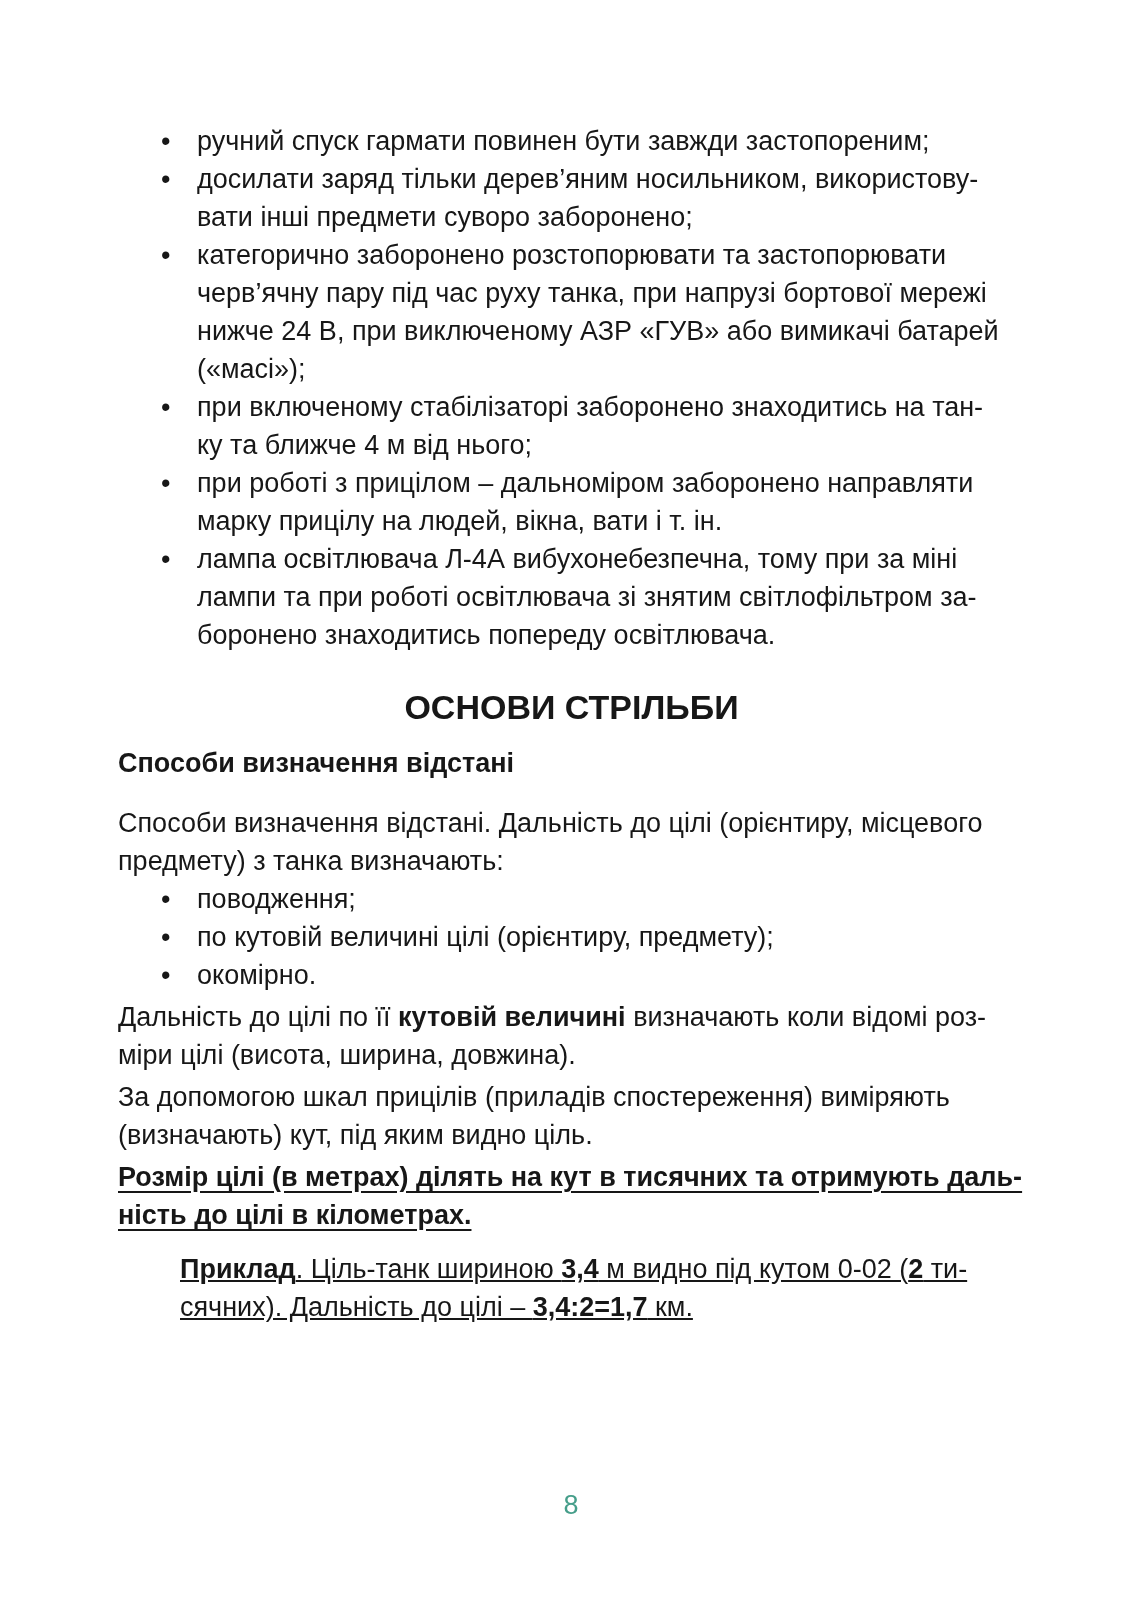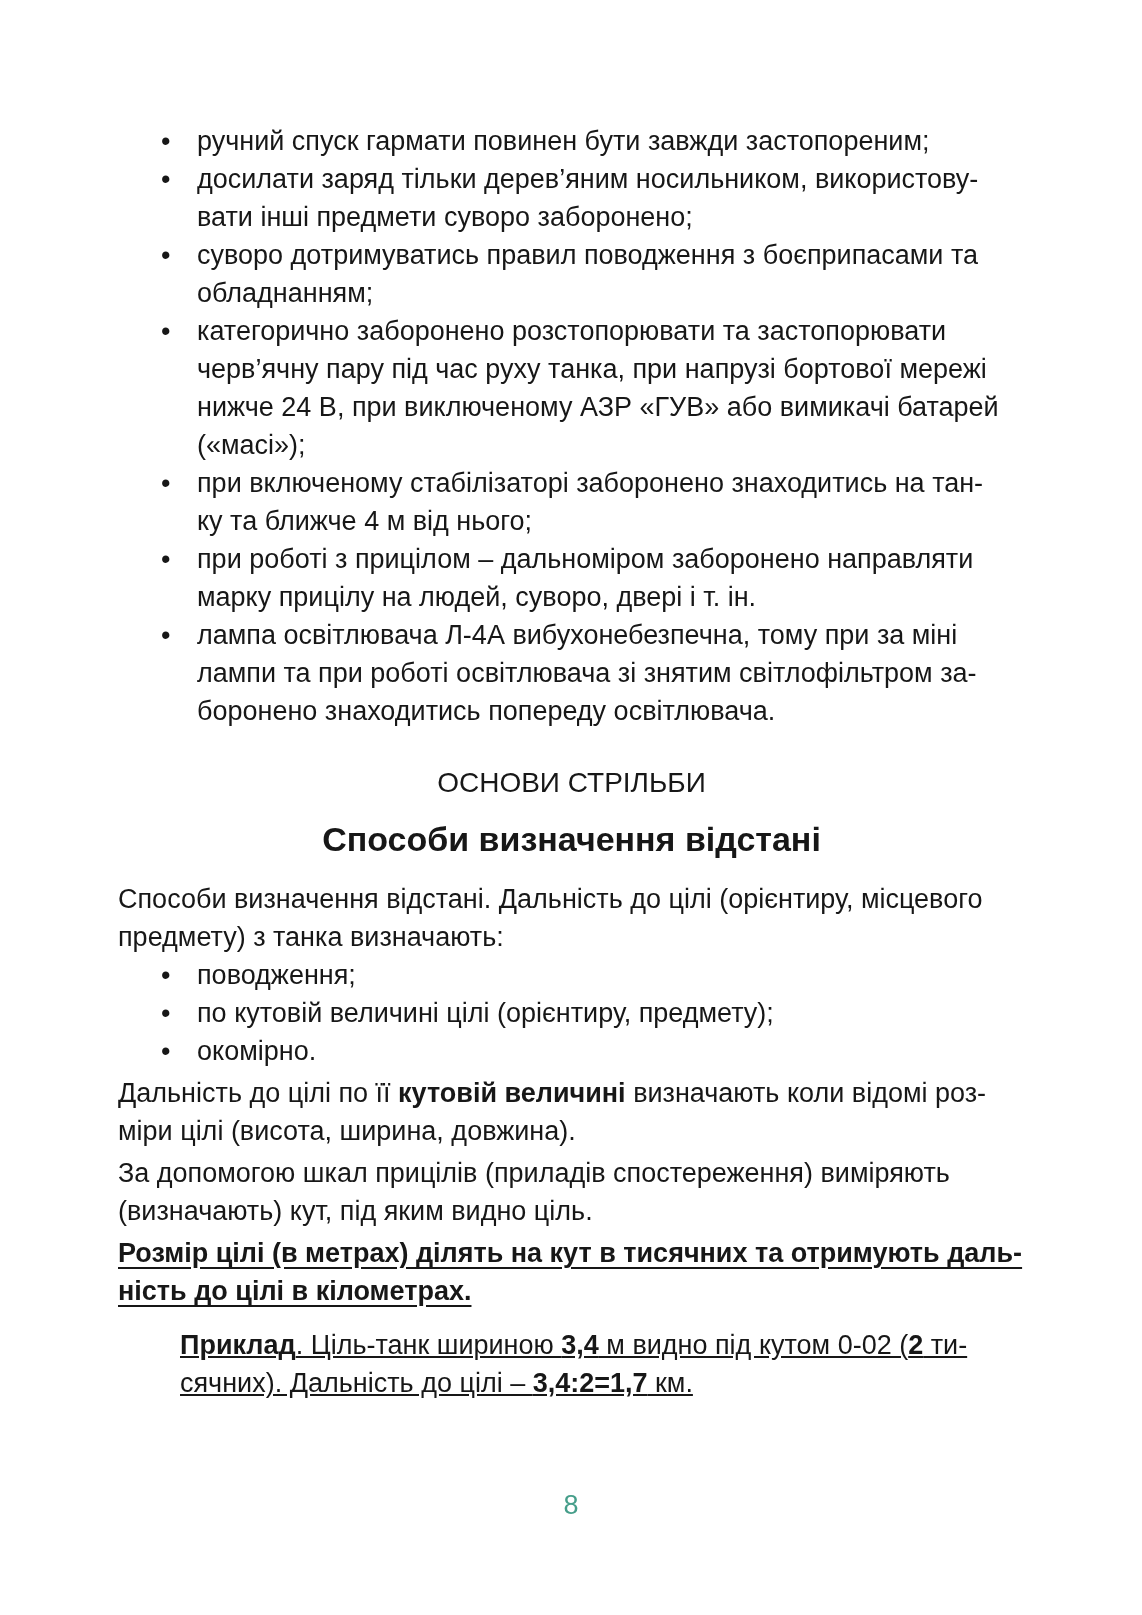--- a/index.html
+++ b/index.html
@@ -41,30 +41,29 @@
     white-space: pre-line;
   }
   ul.bullets li::before {
     content: "•";
     position: absolute;
     left: -36px;
     top: 0;
   }
   .h1 {
     text-align: center;
-    font-weight: normal;
-    font-size: 28px;
+    font-weight: bold;
+    font-size: 34px;
     line-height: 38px;
     margin: 34px 0 0 0;
     white-space: pre-line;
   }
   .h2 {
-    text-align: center;
     font-weight: bold;
-    font-size: 34px;
+    font-size: 27px;
     line-height: 38px;
     margin: 18px 0 22px 0;
     white-space: pre-line;
   }
   .para {
     margin-top: 4px;
   }
   .b {
     font-weight: bold;
   }
@@ -90,30 +89,28 @@
 </style>
 </head>
 <body>
 
 <div class="page body-text">
 
   <ul class="bullets">
     <li>ручний спуск гармати повинен бути завжди застопореним;</li>
     <li>досилати заряд тільки дерев’яним носильником, використову-
 вати інші предмети суворо заборонено;</li>
-    <li>суворо дотримуватись правил поводження з боєприпасами та
-обладнанням;</li>
     <li>категорично заборонено розстопорювати та застопорювати
 черв’ячну пару під час руху танка, при напрузі бортової мережі
 нижче 24 В, при виключеному АЗР «ГУВ» або вимикачі батарей
 («масі»);</li>
     <li>при включеному стабілізаторі заборонено знаходитись на тан-
 ку та ближче 4 м від нього;</li>
     <li>при роботі з прицілом – дальноміром заборонено направляти
-марку прицілу на людей, суворо, двері і т. ін.</li>
+марку прицілу на людей, вікна, вати і т. ін.</li>
     <li>лампа освітлювача Л-4А вибухонебезпечна, тому при за міні
 лампи та при роботі освітлювача зі знятим світлофільтром за-
 боронено знаходитись попереду освітлювача.</li>
   </ul>
 
   <p class="h1">ОСНОВИ СТРІЛЬБИ</p>
   <p class="h2">Способи визначення відстані</p>
 
   <p>Способи визначення відстані. Дальність до цілі (орієнтиру, місцевого
 предмету) з танка визначають:</p>

